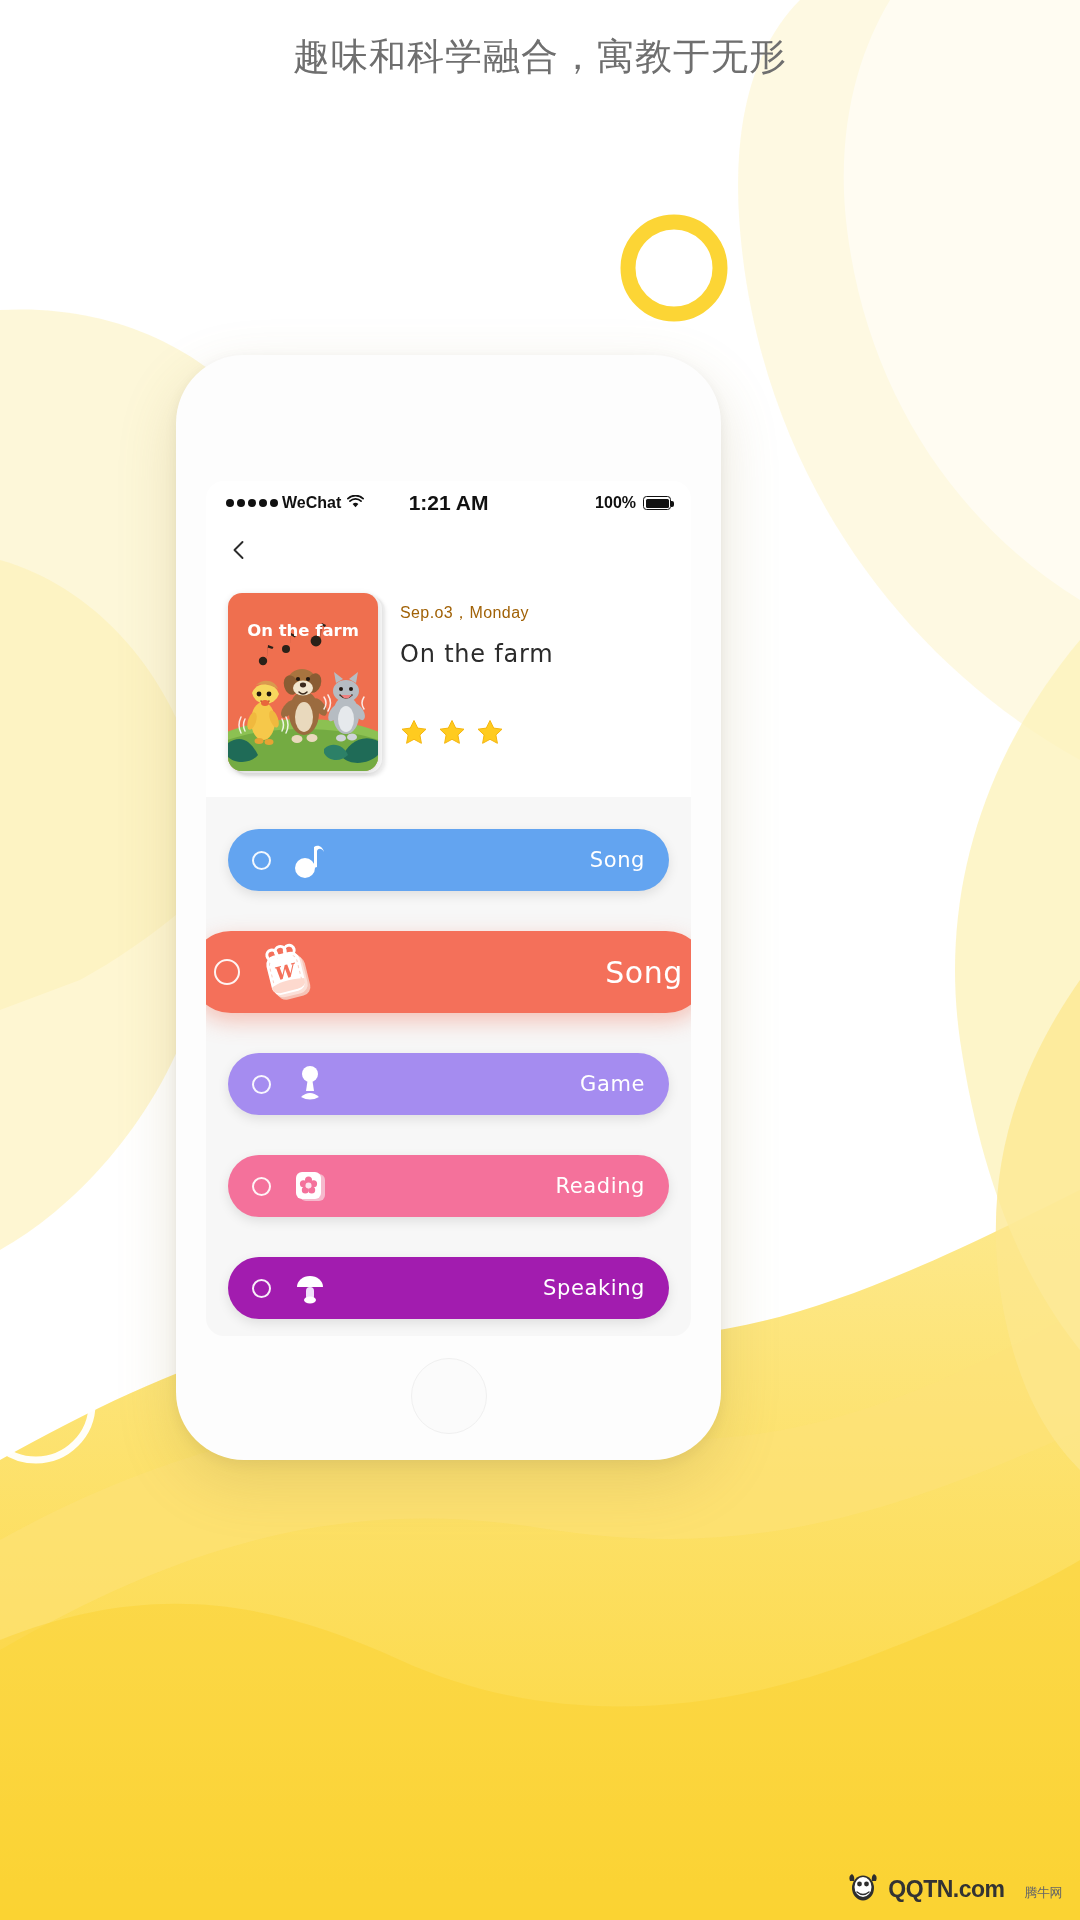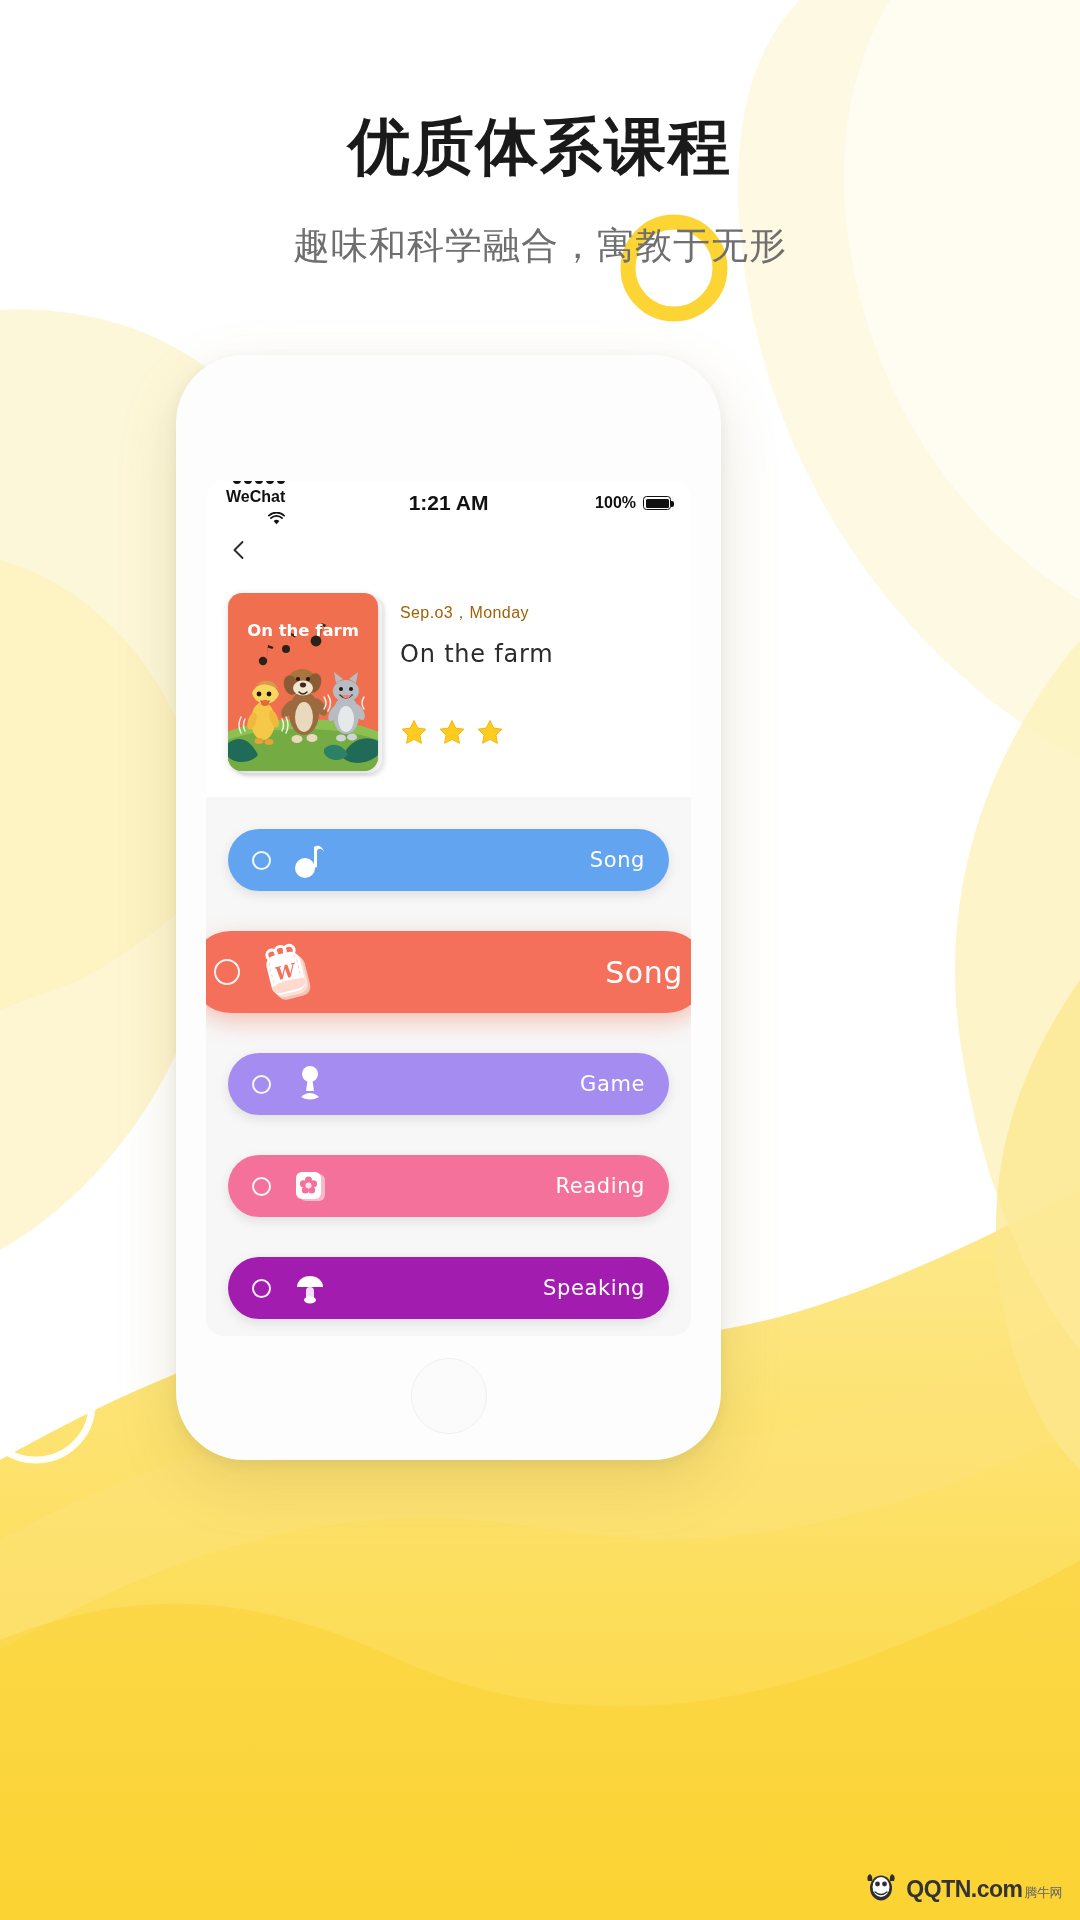--- a/index.html
+++ b/index.html
@@ -58,21 +58,21 @@
   }
 
   
   .statusbar {
     height:44px;
     display:flex; align-items:center;
     padding:0 20px;
     font-size:17px; font-weight:600; color:#111;
     position:relative;
   }
-  .sb-left { display:flex; align-items:flex-end; gap:4px;flex-direction:column; }
+  .sb-left { display:flex; align-items:center; gap:4px; }
   .sig-dots { display:flex; gap:3px; align-items:center; }
   .sig-dots i { width:8px;height:8px;border-radius:50%;background:#111;display:block; }
   .carrier { font-size:16px; font-weight:600; }
   .wifi { margin-left:2px; }
   .sb-time {
     position:absolute; left:50%; top:50%; transform:translate(-50%,-50%);
     font-size:21px; font-weight:600;
   }
   .sb-right { margin-left:auto; display:flex; align-items:center; gap:7px; }
   .batt-pct { font-size:16px; font-weight:600; }
@@ -163,21 +163,21 @@
   }
   .act-btn.featured .act-label { font-size:30px; }
 
   
   .watermark {
     position:absolute; right:18px; bottom:14px;
     display:flex; align-items:center; gap:8px;
     z-index:20;
   }
   .wm-text { font-size:23px; font-weight:bold; color:#333; letter-spacing:-.5px; }
-  .wm-text span.cn { font-size:13px; font-weight:normal; color:#666; margin-left:2px;}
+  .wm-text span.cn { font-size:13px; font-weight:normal; color:#666; margin-left:20px;}
 </style>
 </head>
 <body>
 
 <svg id="bg" width="1080" height="1920" viewBox="0 0 1080 1920">
   <defs>
     <linearGradient id="wave1" x1="0" y1="0" x2="0" y2="1">
       <stop offset="0%" stop-color="#fde98e"></stop>
       <stop offset="100%" stop-color="#fcd535"></stop>
     </linearGradient>
@@ -204,21 +204,20 @@
   <path d="M1080 980 C 1010 1080 985 1180 1000 1290 C 1015 1390 1050 1440 1080 1470 Z" fill="#fce78d" opacity="0.75"></path>
 
   <path d="M0 1640 C 150 1580 270 1600 400 1660 C 540 1724 700 1720 860 1660 C 960 1622 1030 1590 1080 1560 L1080 1920 L0 1920 Z" fill="#fbd12f" opacity="0.45"></path>
 
   <circle cx="674" cy="268" r="46" fill="none" stroke="#fcd535" stroke-width="15"></circle>
 
   <circle cx="36" cy="1404" r="56" fill="none" stroke="#ffffff" stroke-width="7" opacity="0.95"></circle>
 </svg>
 
 <div class="header">
-  <div class="page-title">优质体系课程</div>
   <div class="page-subtitle">趣味和科学融合，寓教于无形</div>
 </div>
 
 <div class="phone">
   <div class="screen">
 
     <div class="statusbar">
       <div class="sb-left">
         <span class="sig-dots">
           <i></i>

